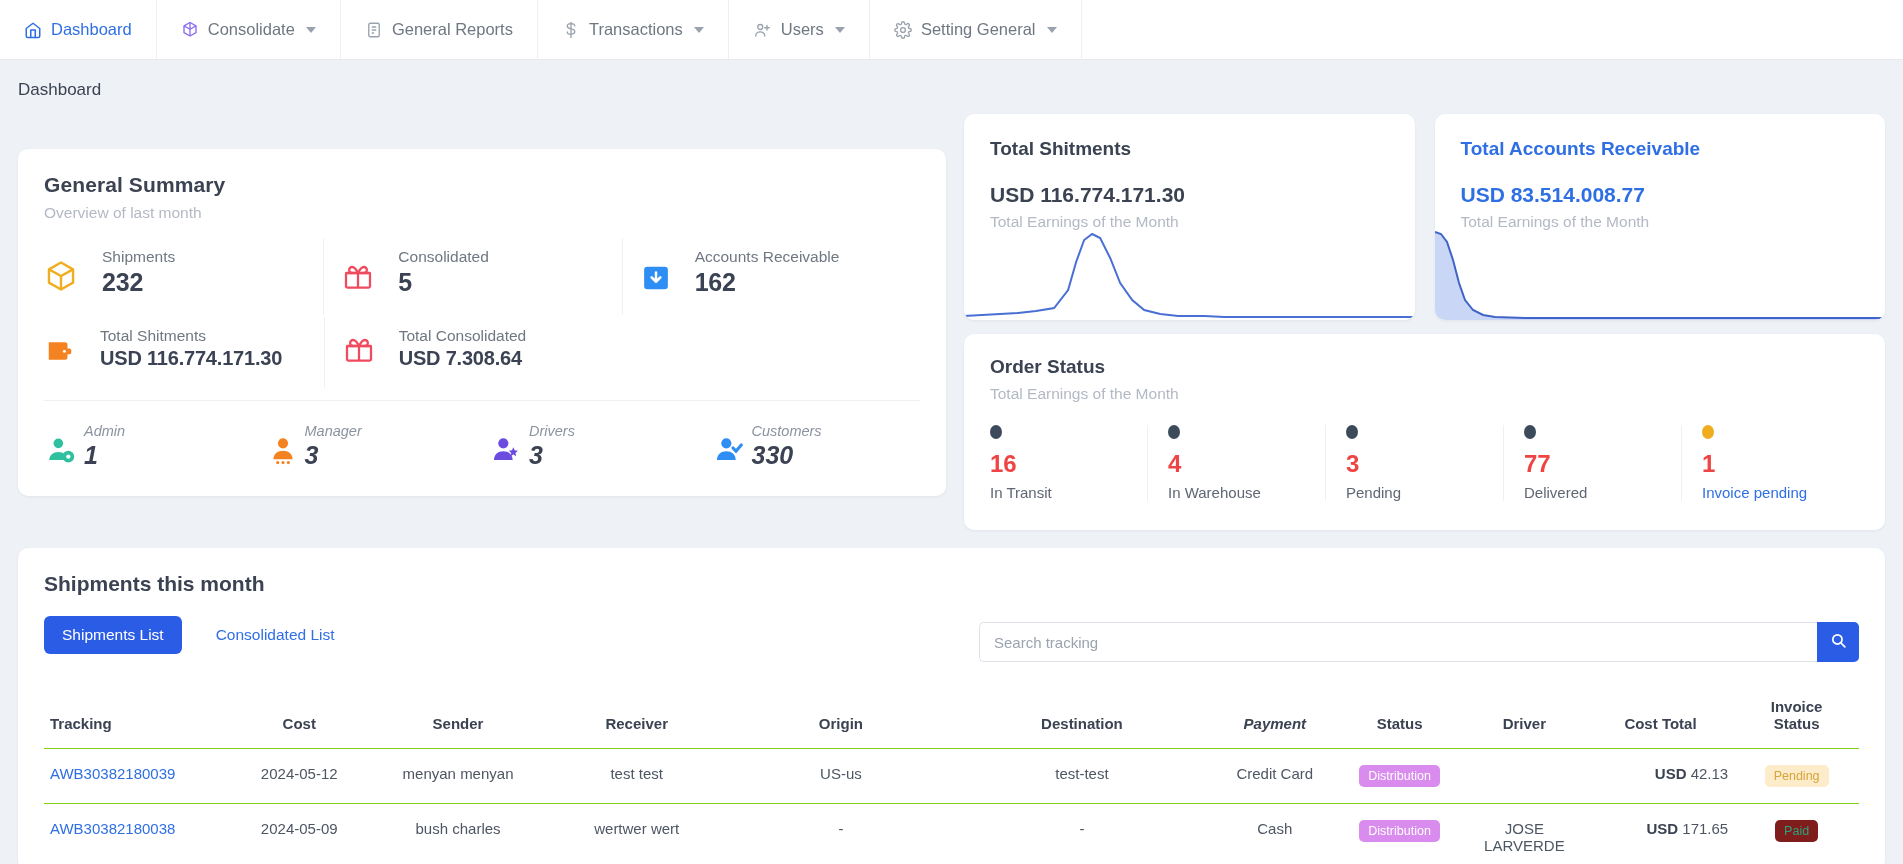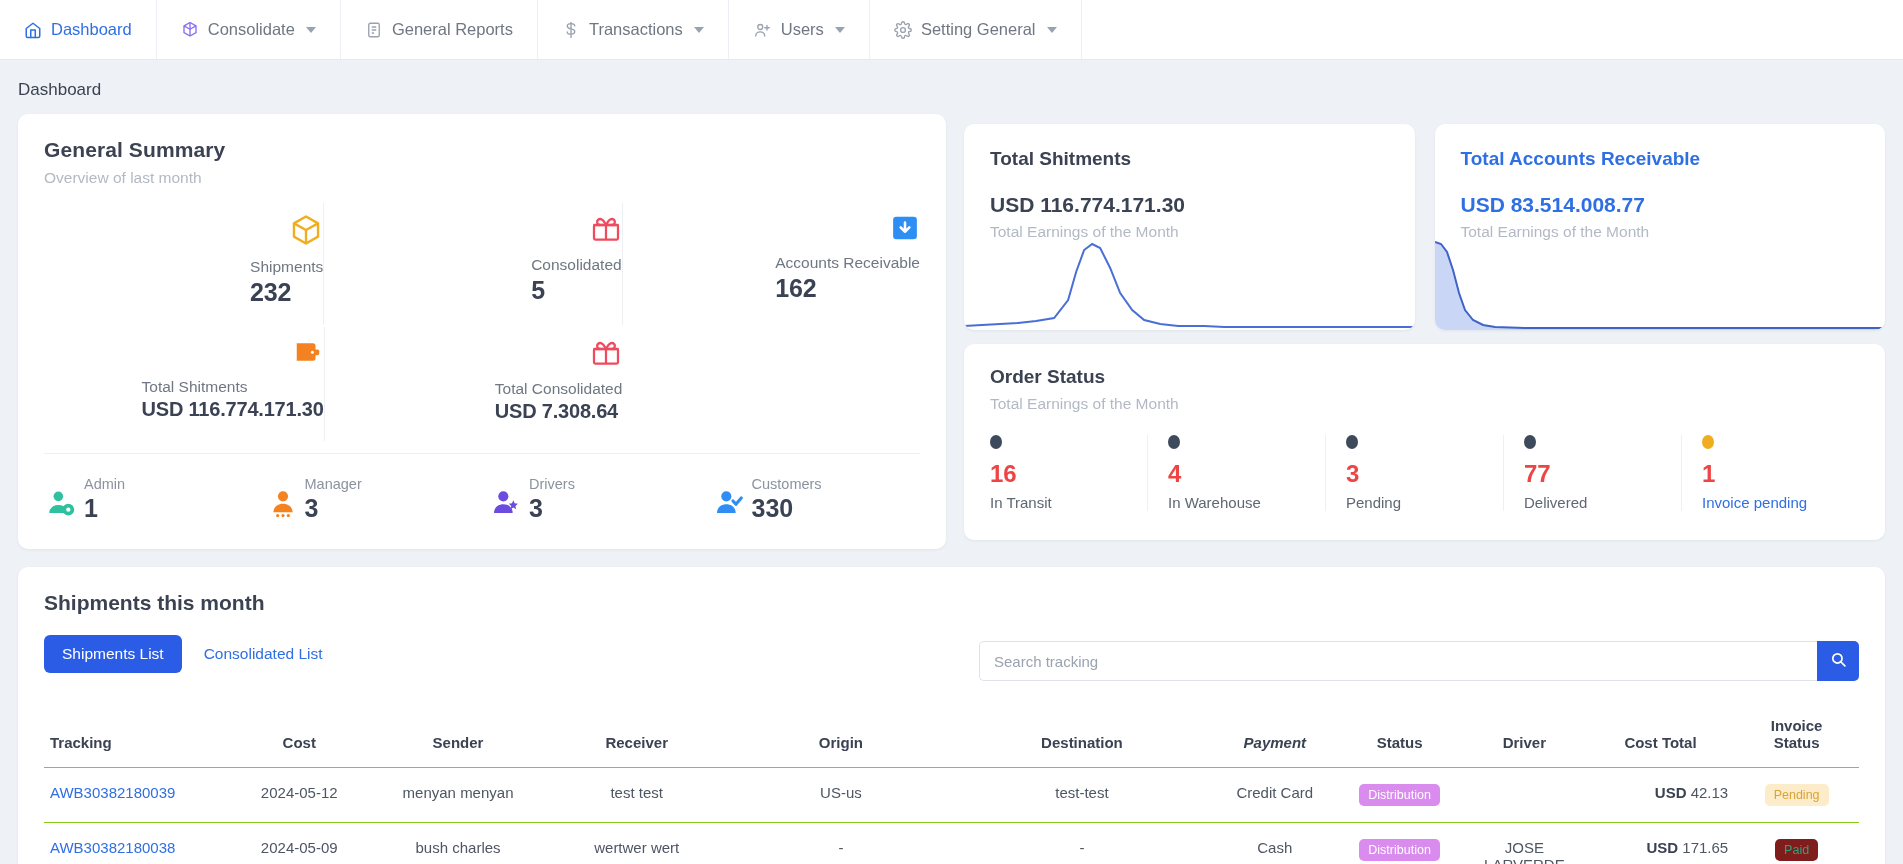--- a/index.html
+++ b/index.html
@@ -43,30 +43,31 @@
   }
 
   
   .gs { padding: 24px 26px 0 26px; }
   .gs h2 { font-size: 21px; color: #3b4252; font-weight: 700; letter-spacing: .1px; }
   .gs .sub { font-size: 15.5px; color: #b3b9c4; margin-top: 7px; }
   .gs-grid { display: flex; margin-top: 16px; }
   .gs-col { flex: 1; padding-left: 18px; }
   .gs-col + .gs-col { border-left: 1px solid #eef0f4; }
   .gs-col:first-child { padding-left: 0; }
-  .stat { display: flex; align-items: flex-end; gap: 7px; padding: 10px 0 18px 0; flex-direction: column; }
+  .stat { display: flex; align-items: flex-end; gap: 24px; padding: 10px 0 18px 0; }
   .stat .txt .lbl { font-size: 15.5px; color: #6f7782; margin-bottom: 2px; }
   .stat .txt .val { font-size: 25px; color: #3a4254; font-weight: 700; letter-spacing: -.2px; }
   .stat .txt .val.small { font-size: 20px; }
   .gs-row2 { display: flex; margin-top: 2px; }
   .gs-row2 .gs-col:first-child { padding-left: 0; }
 
   .gs-users {
     display: flex; border-top: 1px solid #edeff3; margin-top: 12px;
     padding: 22px 0 26px 0;
+    font-style: italic;
   }
   .ucell { flex: 1; display: flex; align-items: flex-end; gap: 6px; padding-left: 14px; }
   .ucell .utxt .ulbl { font-size: 14.5px; color: #8b93a0; margin-bottom: 2px; }
   .ucell .utxt .uval { font-size: 25px; color: #3a4254; font-weight: 600; }
 
   
   .totals-row { display: flex; gap: 20px; }
   .tot-card { flex: 1; position: relative; overflow: hidden; height: 206px; padding: 24px 26px; }
   .tot-card h3 { font-size: 19px; font-weight: 700; color: #3b4252; }
   .tot-card .amount { font-size: 21px; font-weight: 700; color: #3b4252; margin-top: 23px; }
@@ -85,21 +86,21 @@
   .os-cell:first-child { padding-left: 0; }
   .dot { width: 12px; height: 14px; border-radius: 50%; background: #3d4a5c; }
   .os-num { font-size: 24px; font-weight: 700; color: #ef4444; margin-top: 11px; }
   .os-lbl { font-size: 15px; color: #5f6773; margin-top: 6px; }
   .os-lbl.link { color: #2f6fe4; }
 
   
   .ship-card { margin: 18px 18px 0 18px; padding: 24px 26px 0 26px; min-height: 300px; }
   .ship-head { display: flex; align-items: flex-start; justify-content: space-between; }
   .ship-card h2 { font-size: 21px; font-weight: 700; color: #3b4252; }
-  .tabs { display: flex; align-items: center; gap: 4px; margin-top: 20px; }
+  .tabs { display: flex; align-items: center; gap: 16px; margin-top: 20px; }
   .tab {
     font-size: 15.5px; padding: 10px 18px; border-radius: 6px; cursor: pointer;
     color: #2f6fe4; background: transparent; border: none;
     font-family: "Liberation Sans", sans-serif;
   }
   .tab.active { background: #2b5ce6; color: #fff; }
   .searchbar { display: flex; width: 880px; margin-top: 26px; }
   .searchbar input {
     flex: 1; height: 40px; border: 1px solid #dfe3e9; border-right: none;
     border-radius: 5px 0 0 5px; padding: 0 14px; font-size: 15px; color: #4a5260;

